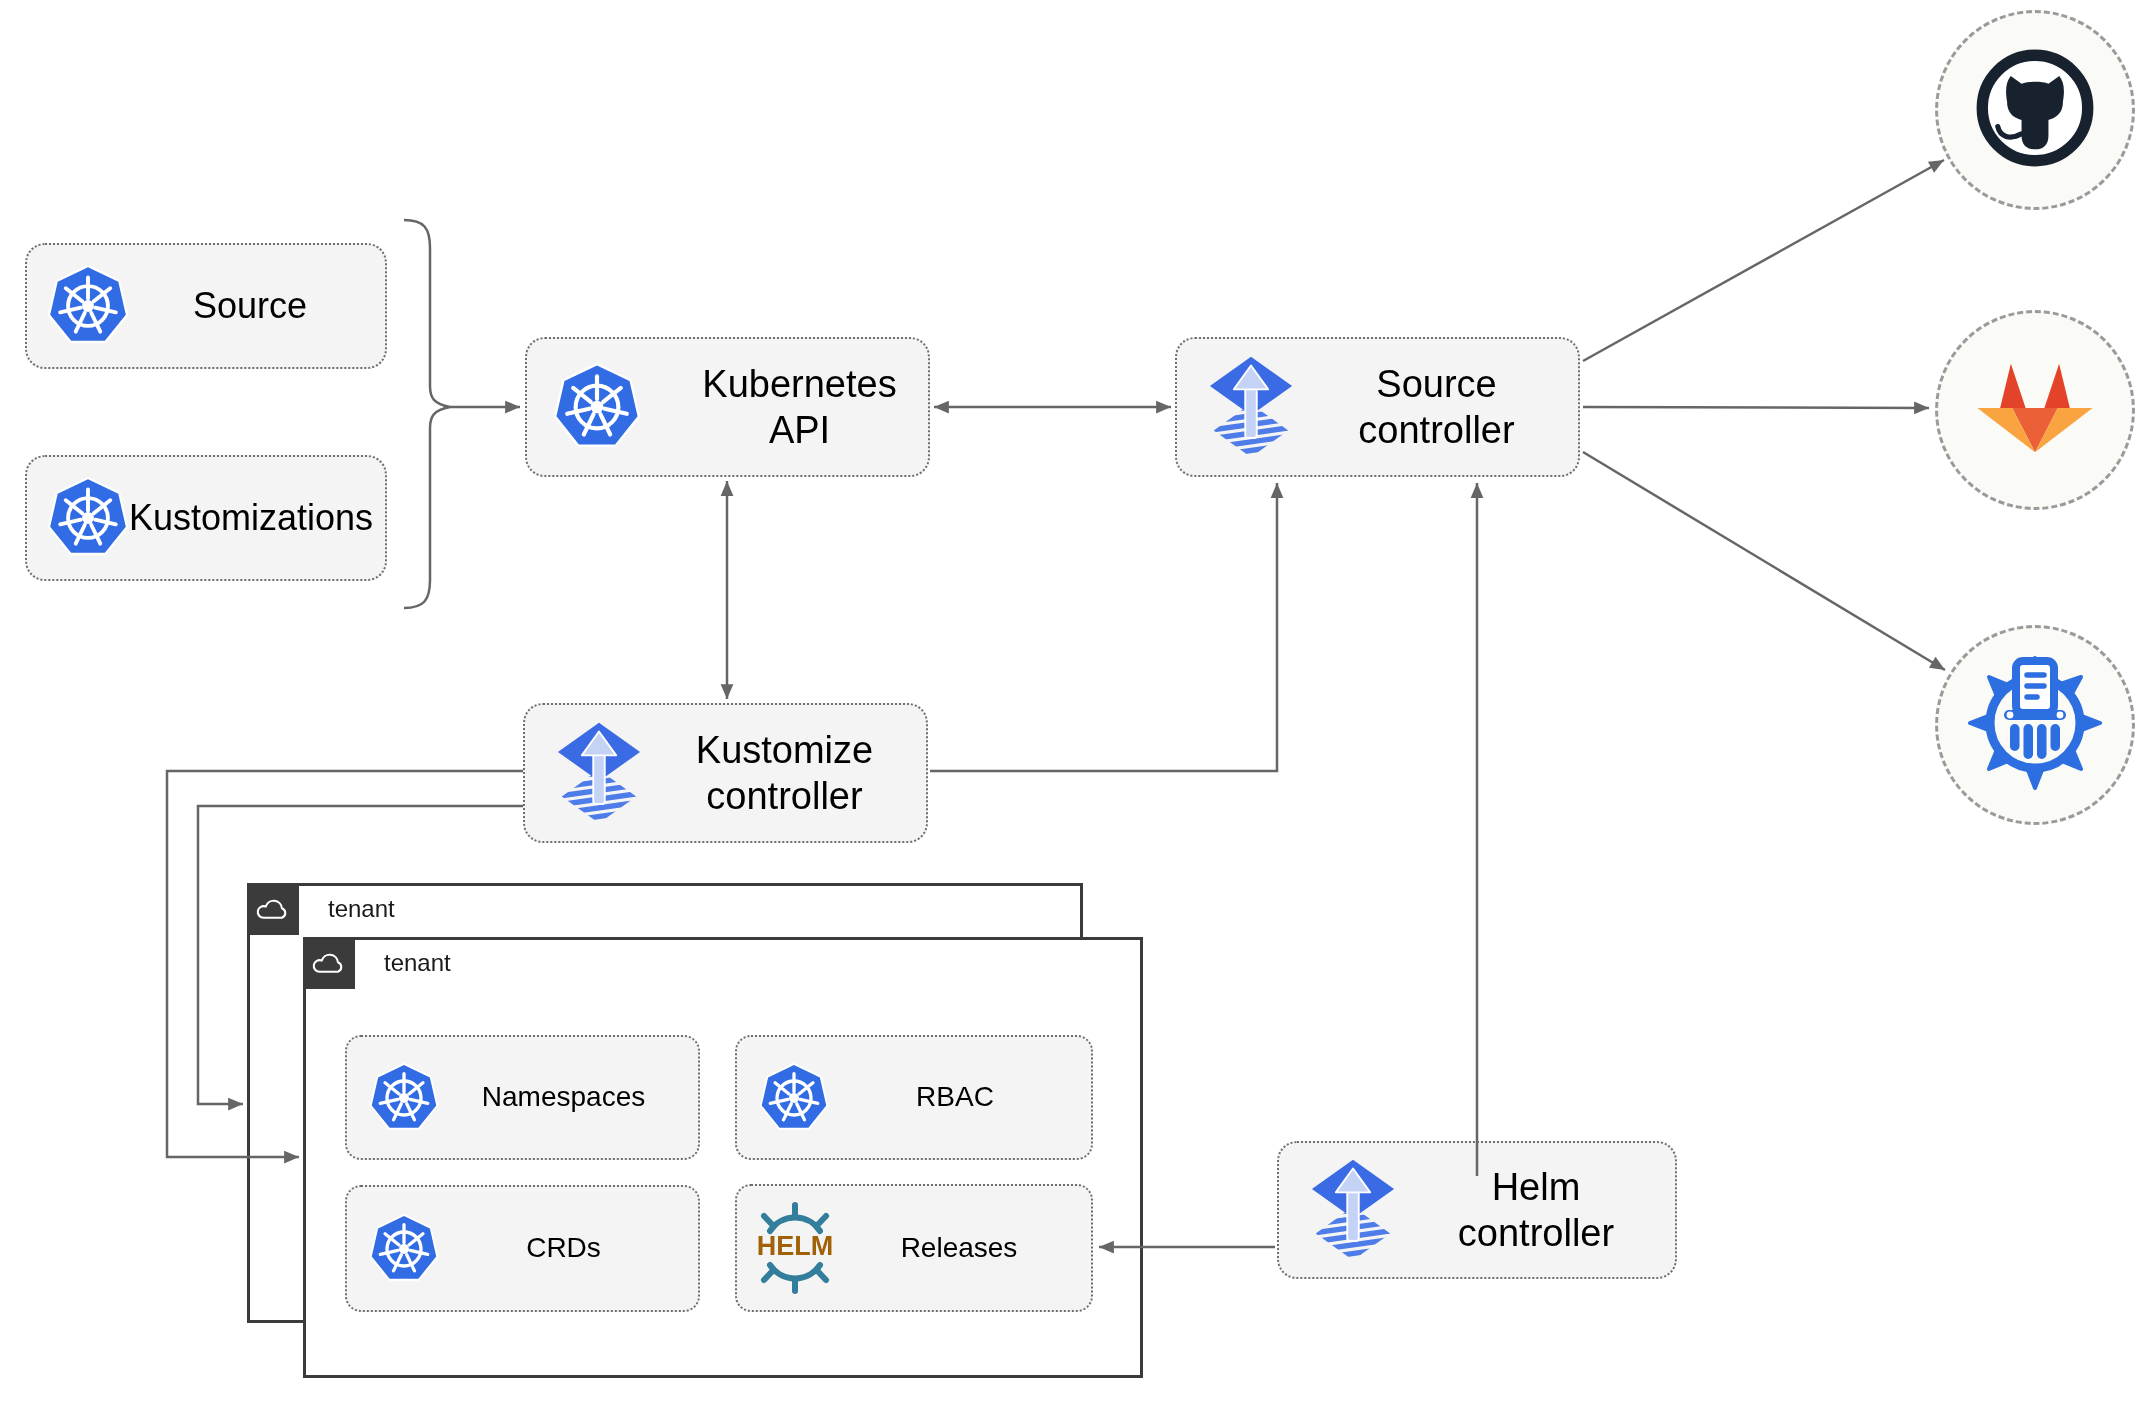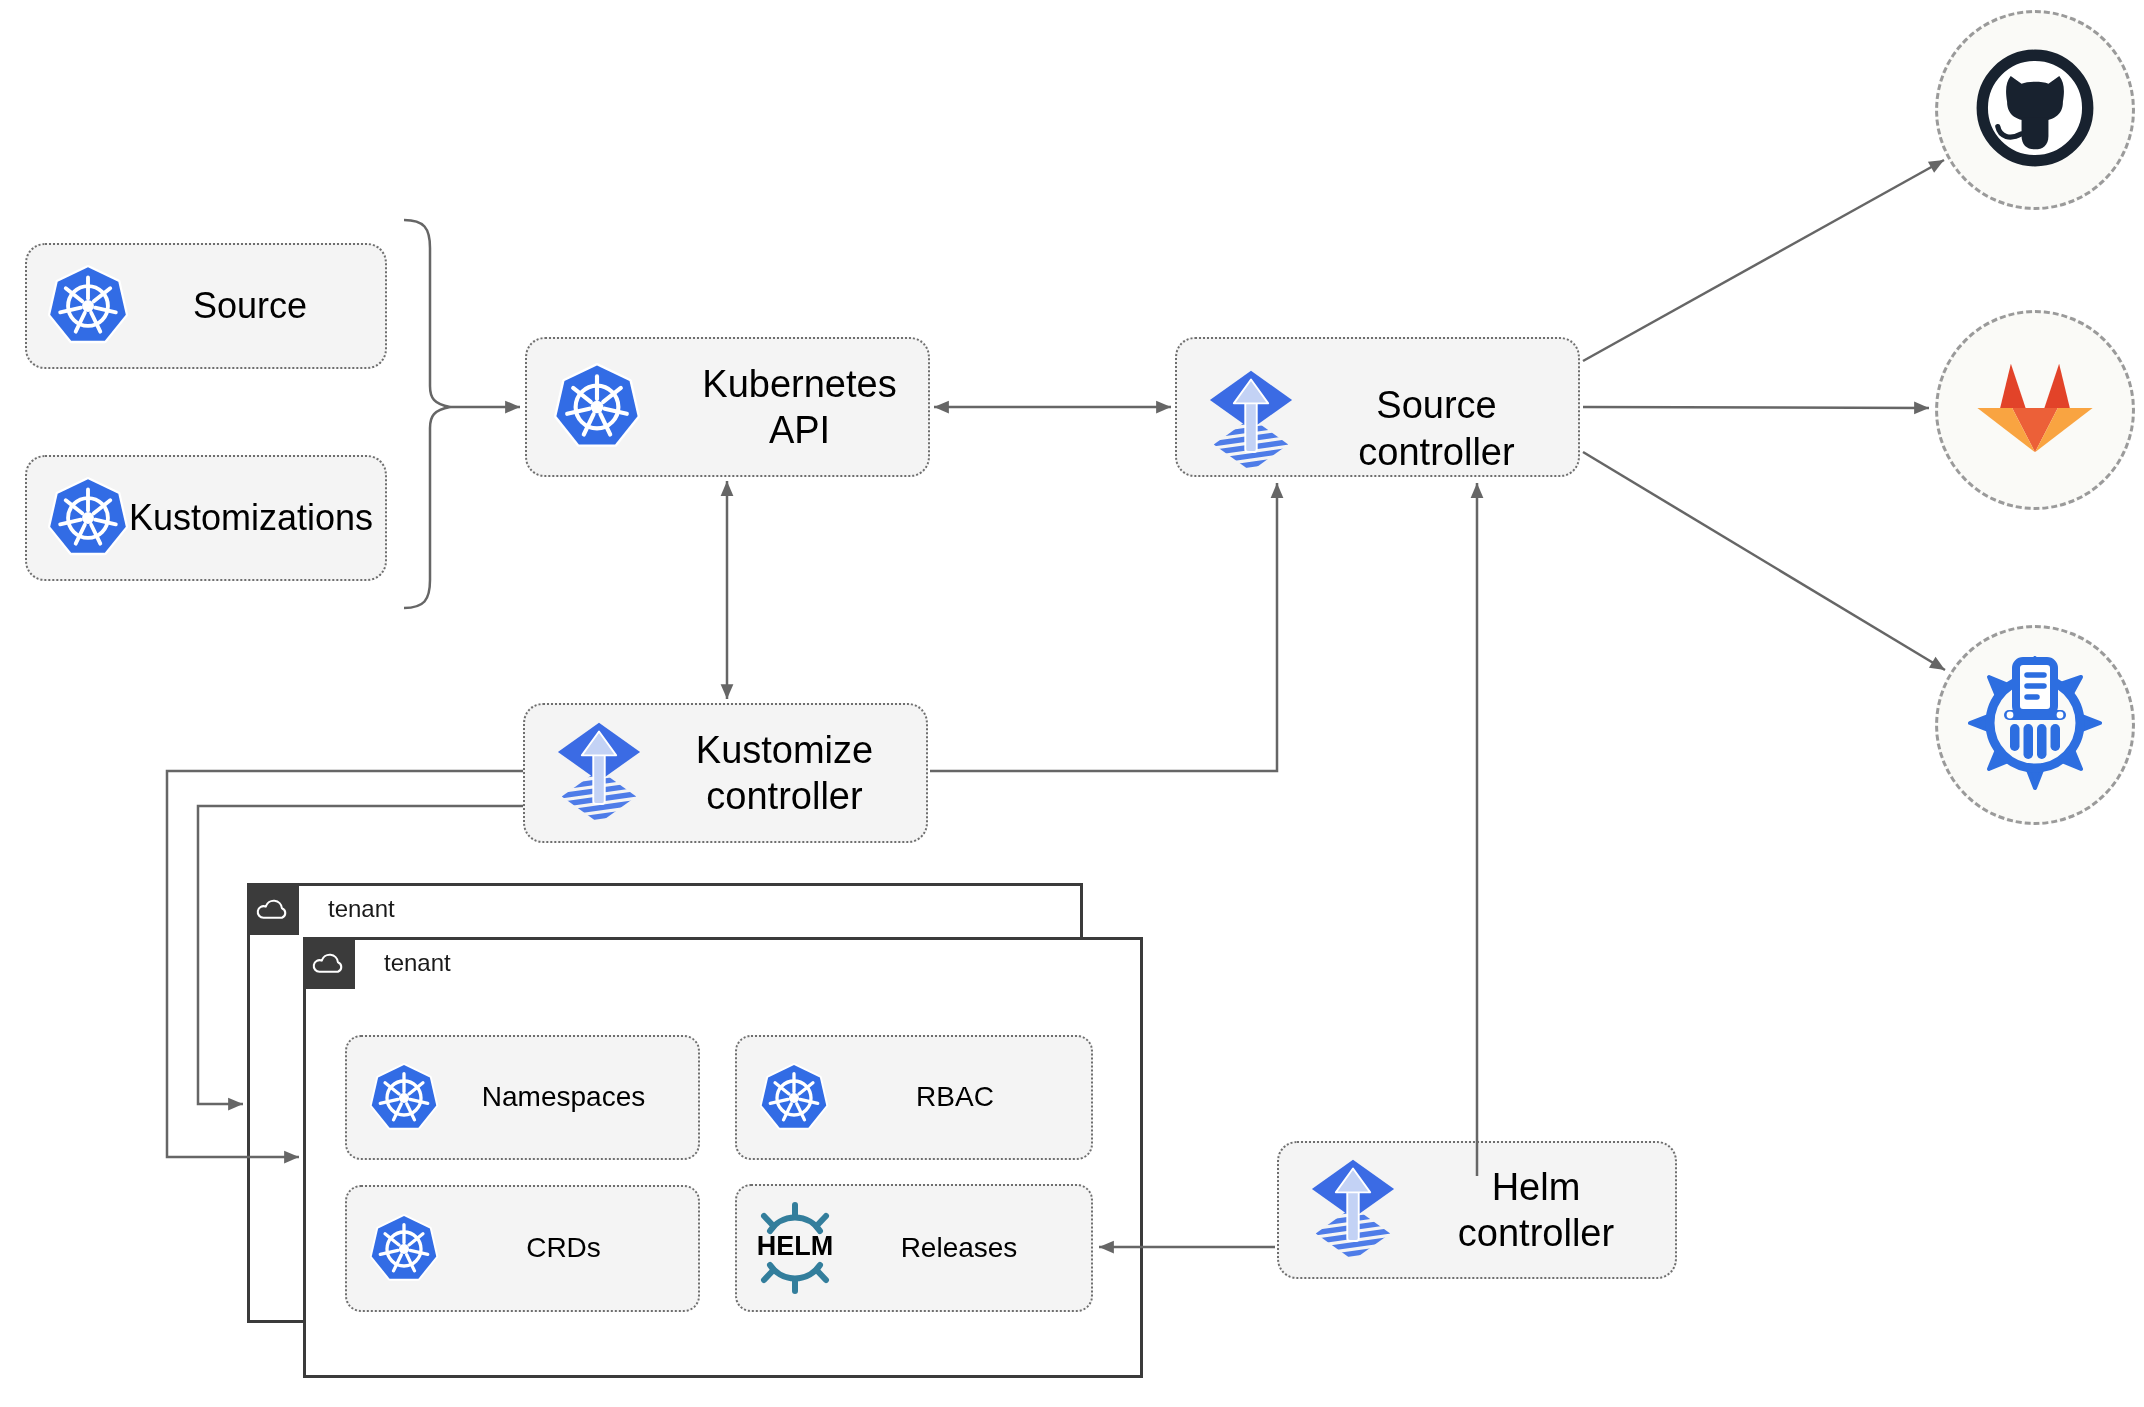--- a/index.html
+++ b/index.html
@@ -33,21 +33,21 @@
   }
   .tenant .hdr-label{
     position:absolute;top:-3px;left:78px;height:52px;display:flex;align-items:center;
     font-size:24px;color:#1a1a1a;
   }
   #connectors{position:absolute;left:0;top:0;z-index:6;pointer-events:none;}
   .zbox{z-index:5;}
   .zinner{z-index:3;}
   .helm-badge{
     position:absolute;left:50%;top:50%;transform:translate(-50%,-54%);
-    font-weight:bold;font-size:27px;letter-spacing:0px;color:#000000;
+    font-weight:bold;font-size:27px;letter-spacing:0px;color:#a16207;
   }
   .relicon{position:relative;width:84px;height:96px;}
 </style>
 </head>
 <body>
 
 <svg width="0" height="0" style="position:absolute">
   <defs>
 
     <g id="k8s">
@@ -189,21 +189,21 @@
 
   <div class="node zbox" style="left:525px;top:337px;width:405px;height:140px;gap:40px;">
     <div class="icon-slot" style="margin-left:26px;">
       <svg width="88" height="88" viewBox="0 0 72 72">
           <use href="#k8s"></use>
         </svg>
     </div>
     <div class="lbl" style="margin-right:10px;">Kubernetes API</div>
   </div>
 
-  <div class="node zbox" style="left:1175px;top:337px;width:405px;height:140px;align-items:flex-end;">
+  <div class="node zbox" style="left:1175px;top:337px;width:405px;height:140px;">
     <div class="icon-slot" style="margin-left:30px;">
       <svg width="88" height="107" viewBox="0 0 92 112">
           <use href="#flux"></use>
         </svg>
     </div>
     <div class="lbl" style="margin-right:20px;max-width:240px;margin-left:auto;margin-right:auto;">Source controller</div>
   </div>
 
   <div class="node zbox" style="left:523px;top:703px;width:405px;height:140px;">
     <div class="icon-slot" style="margin-left:30px;">

